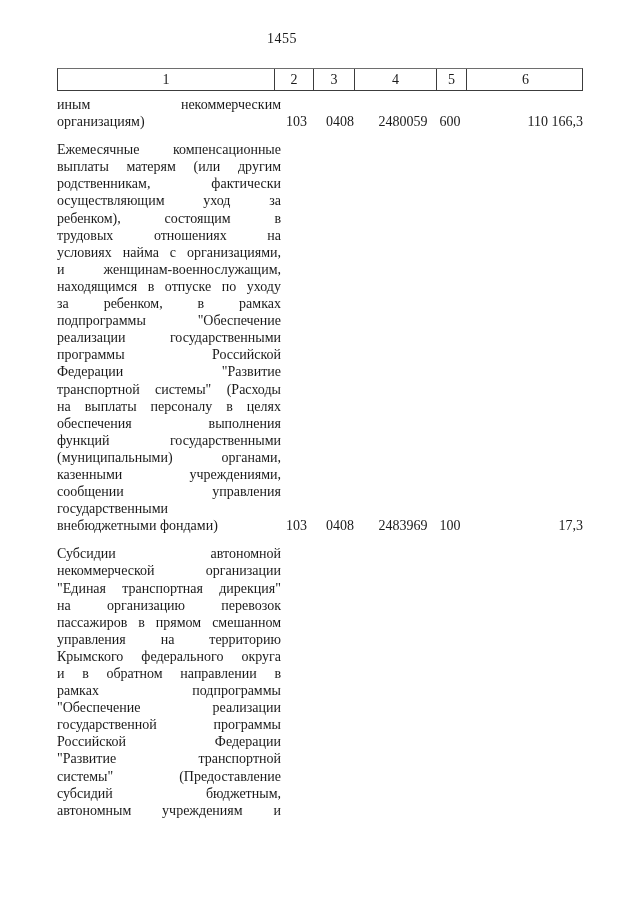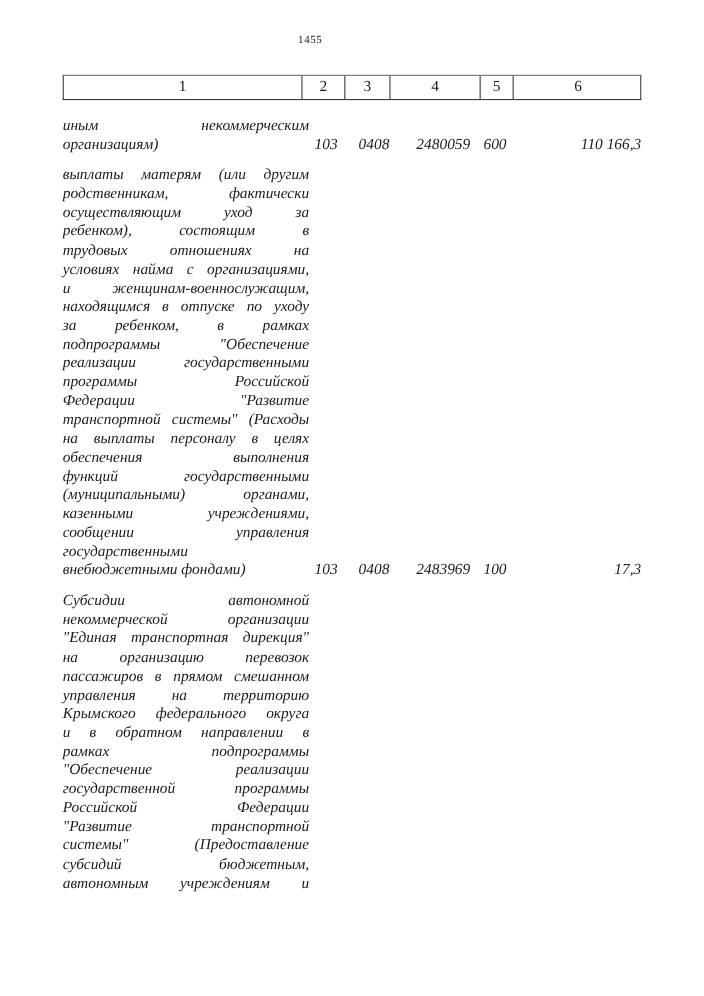--- a/index.html
+++ b/index.html
@@ -2,34 +2,34 @@
 <html><head>
 <meta charset="utf-8">
 <style>
   html,body{margin:0;padding:0;background:#ffffff;}
   .page{
     position:relative;width:640px;height:905px;background:#ffffff;overflow:hidden;
     font-family:"Liberation Serif","DejaVu Serif",serif;color:#1a1a1a;
   }
   .pagenum{
     position:absolute;top:31px;left:0;width:564px;text-align:center;
-    font-size:10px;letter-spacing:.5px;
+    font-size:14px;letter-spacing:.5px;
   }
   .thead{
     position:absolute;left:57px;top:68px;width:526px;height:23px;
     display:grid;grid-template-columns:216px 39px 41px 82px 30px 118px;
     border:1px solid #3c3c3c;border-top-color:#6e6e6e;box-sizing:border-box;
   }
   .hcell{
     border-left:1px solid #3c3c3c;box-sizing:border-box;
     display:flex;align-items:center;justify-content:center;
     font-size:14px;line-height:1;
   }
   .hcell:first-child{border-left:none;}
-  #rows{position:absolute;left:57px;top:106px;width:526px;font-style:italic;}
+  #rows{position:absolute;left:57px;top:96px;width:526px;}
   .row{
     display:grid;grid-template-columns:224px 31px 41px 82px 30px 118px;
     margin-bottom:11px;
   }
   .textcol{grid-column:1;}
   .line{
     width:224px;font-size:14px;line-height:17.1px;
     text-align:justify;text-align-last:justify;text-justify:inter-word;
     white-space:normal;
   }
@@ -64,20 +64,21 @@
           <div class="line last">организациям)</div>
         </div>
         <div class="val c2">103</div>
         <div class="val c3">0408</div>
         <div class="val c4">2480059</div>
         <div class="val c5">600</div>
         <div class="val c6">110 166,3</div>
       </div>
       <div class="row">
         <div class="textcol">
+          <div class="line">Ежемесячные компенсационные</div>
           <div class="line">выплаты матерям (или другим</div>
           <div class="line">родственникам, фактически</div>
           <div class="line">осуществляющим уход за</div>
           <div class="line">ребенком), состоящим в</div>
           <div class="line">трудовых отношениях на</div>
           <div class="line">условиях найма с организациями,</div>
           <div class="line">и женщинам-военнослужащим,</div>
           <div class="line">находящимся в отпуске по уходу</div>
           <div class="line">за ребенком, в рамках</div>
           <div class="line">подпрограммы "Обеспечение</div>

